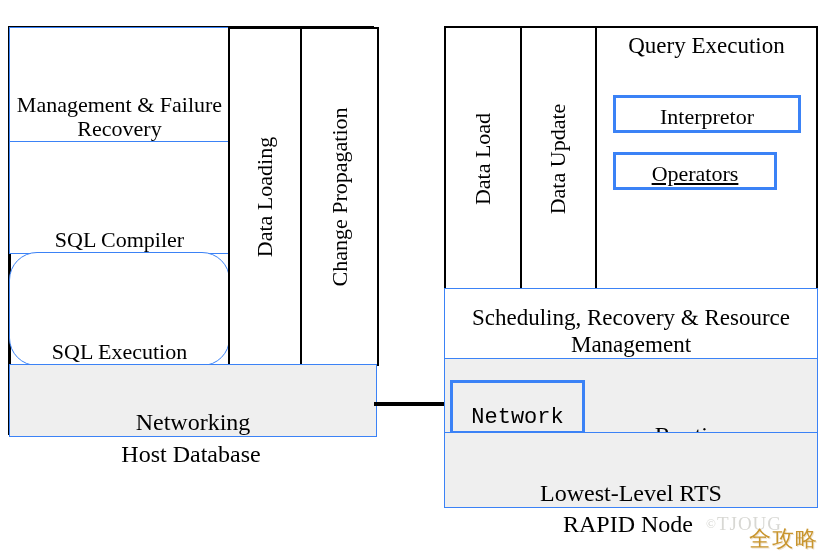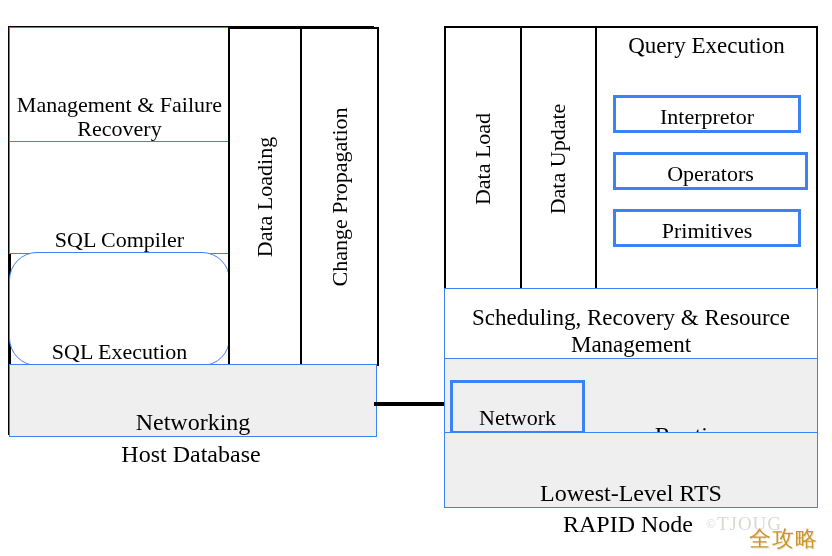--- a/index.html
+++ b/index.html
@@ -145,38 +145,35 @@
     <div class="abs" style="left:148px; top:-3px; width:223px; height:265px; border:2px solid #000000; background:#ffffff;">
 
       <div class="abs" style="left:0; top:4px; width:219px; text-align:center; font-size:23px; line-height:1.18;">
         <span>Query Execution</span>
       </div>
 
       <div class="abs blk" style="left:16px; top:67px; width:188px; height:38px; font-size:22px; border-width:3px;">
         <span>Interpretor</span>
       </div>
 
-      <div class="abs blk" style="left:16px; top:124px; width:195px; height:38px; font-size:22px; border-width:3px;">
+      <div class="abs blk" style="left:16px; top:124px; width:164px; height:38px; font-size:22px; border-width:3px;text-decoration:underline;">
         <span>Operators</span>
       </div>
 
-      <div class="abs blk" style="left:16px; top:181px; width:188px; height:38px; font-size:22px; border-width:3px;">
-        <span>Primitives</span>
-      </div>
     </div>
 
     <div class="abs blk" style="left:-3px; top:259px; width:374px; height:72px; font-size:23px; padding:0 23px; line-height:1.2;">
       <span>Scheduling, Recovery &amp; Resource Management</span>
     </div>
 
     <div class="abs blk shaded" style="left:-3px; top:329px; width:374px; height:92px; font-size:24px;">
       <span style="padding-left:130px;">Runtime</span>
     </div>
 
-    <div class="abs blk shaded" style="left:3px; top:351px; width:135px; height:54px; font-size:22px; border-width:3px;">
+    <div class="abs blk shaded" style="left:3px; top:351px; width:135px; height:54px; font-size:22px; border-width:3px;font-family:Liberation Mono, monospace;">
       <span>Network</span>
     </div>
 
     <div class="abs blk shaded" style="left:-3px; top:403px; width:374px; height:76px; font-size:24px;">
       <span>Lowest-Level RTS</span>
     </div>
   </div>
 
   <div class="caption" style="left:444px; top:512px; width:368px; font-size:24px;">
     <span>RAPID Node</span>

